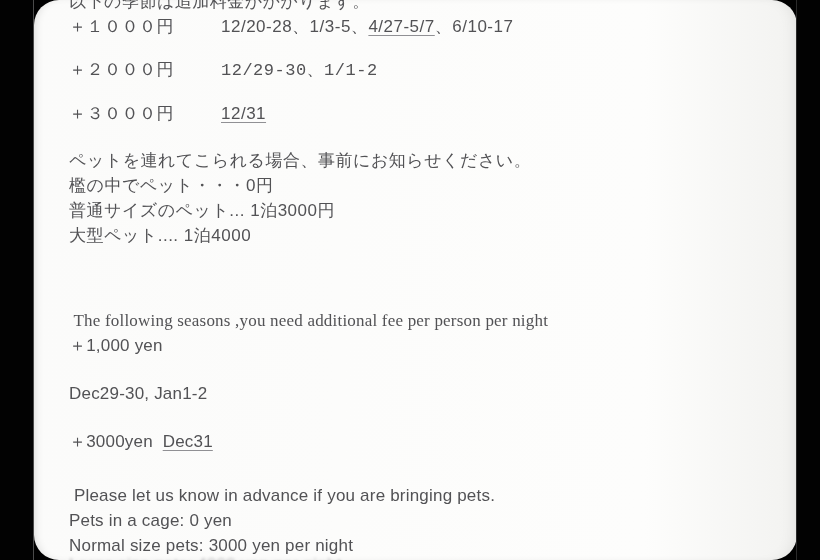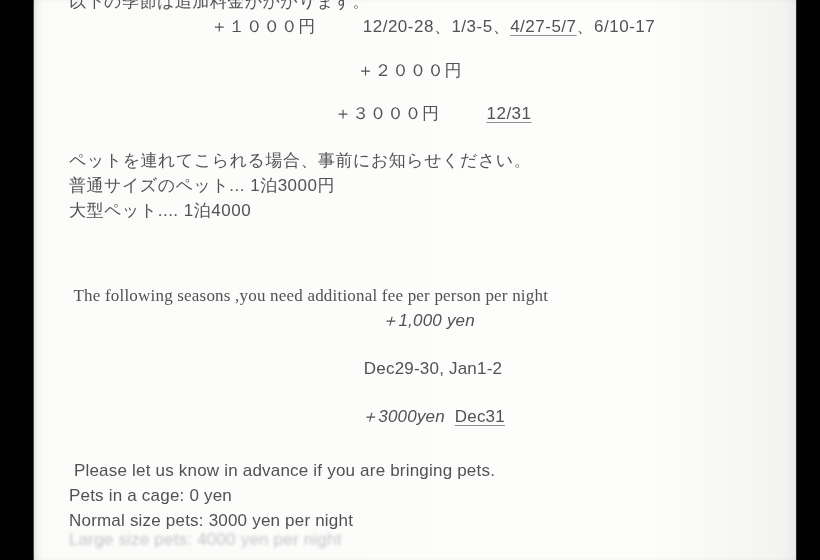--- a/index.html
+++ b/index.html
@@ -20,35 +20,36 @@
     position: absolute; left: 34px; top: 0;
     width: 763px; height: 560px;
     background: linear-gradient(to right, #fbfbfa 0%, #fdfdfc 80%, #f3f3f1 99%);
     box-shadow: inset 6px 0 10px -6px rgba(0,0,0,0.16), inset -10px 0 16px -10px rgba(0,0,0,0.10);
     box-sizing: border-box;
     padding-left: 35px;
     color: #525255;
     font-size: 17px;
     letter-spacing: 0.2px;
     filter: blur(0.35px);
+    border-radius: 25px;
   }
   .line { line-height: 25px; white-space: pre-wrap; }
   .jp   { letter-spacing: 0.5px; }
-  .row  { display: flex; line-height: 25px; white-space: pre-wrap; justify-content: center; }
+  .row  { display: flex; line-height: 25px; white-space: pre-wrap; }
   .row .price-jp { flex: 0 0 152px; }
-  .row .price-en { flex: 0 0 auto; font-style: italic; }
+  .row .price-en { flex: 0 0 auto; }
   .u {
     text-decoration: underline;
     text-decoration-thickness: 1px;
     text-decoration-color: #909094;
     text-underline-offset: 3px;
   }
   .cut-top    { margin-top: -11px; }
   .mt18 { margin-top: 18px; }
-  .mt19 { margin-top: 19px; }
+  .mt19 { margin-top: 19px; font-family: Liberation Mono, monospace; }
   .mt22 { margin-top: 22px; }
   .mt23 { margin-top: 23px; }
   .mt29 { margin-top: 29px; }
   .mt60 { margin-top: 60px; font-family: Liberation Serif, serif; }
   .cut-bottom {
     margin-top: -6px;
     opacity: 0.38;
     filter: blur(1.6px);
     color: #6a6a6e;
   }
@@ -62,28 +63,30 @@
 
   <div class="line jp cut-top">以下の季節は追加料金がかかります。</div>
 
   <div class="row jp">
     <span class="price-jp">＋１０００円</span>
     <span class="dates"><span>12/20-28、1/3-5、</span><span class="u">4/27-5/7</span><span>、6/10-17</span></span>
   </div>
 
   <div class="row jp mt19">
     <span class="price-jp">＋２０００円</span>
+    <span class="dates"><span>12/29-30、1/1-2</span><span class="u"></span><span></span></span>
   </div>
 
   <div class="row jp mt18">
     <span class="price-jp">＋３０００円</span>
     <span class="dates"><span></span><span class="u">12/31</span><span></span></span>
   </div>
 
   <div class="line jp mt22">ペットを連れてこられる場合、事前にお知らせください。</div>
+  <div class="line jp">檻の中でペット・・・0円</div>
   <div class="line jp">普通サイズのペット... 1泊3000円</div>
   <div class="line jp">大型ペット.... 1泊4000</div>
 
   <div class="line mt60"> The following seasons ,you need additional fee per person per night</div>
 
   <div class="row">
     <span class="price-en">＋1,000 yen  </span>
   </div>
 
   <div class="row mt23">

